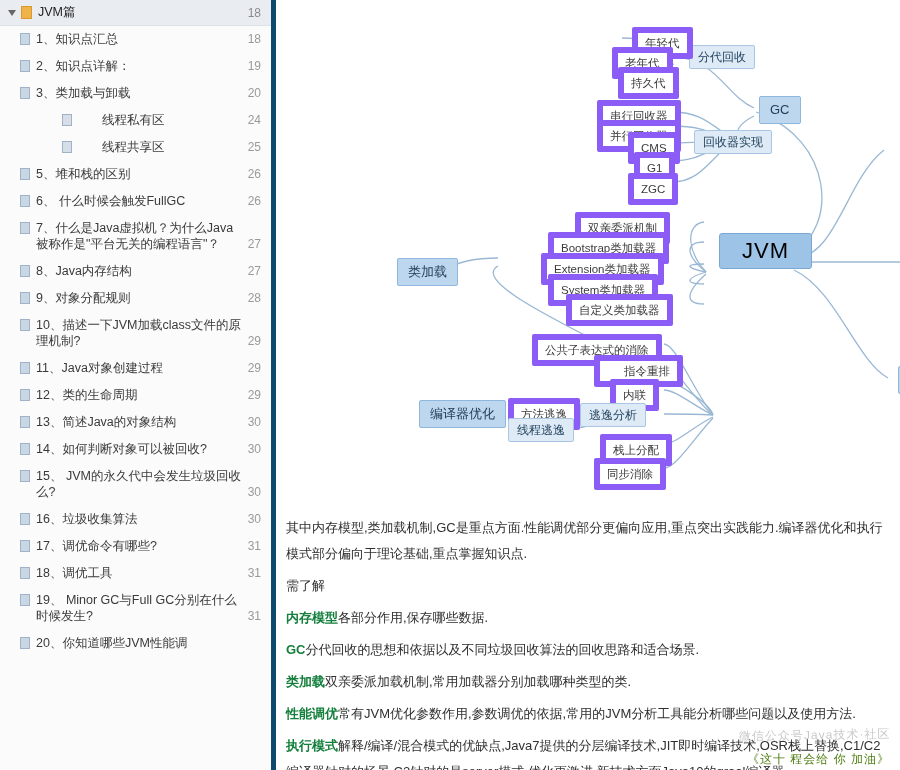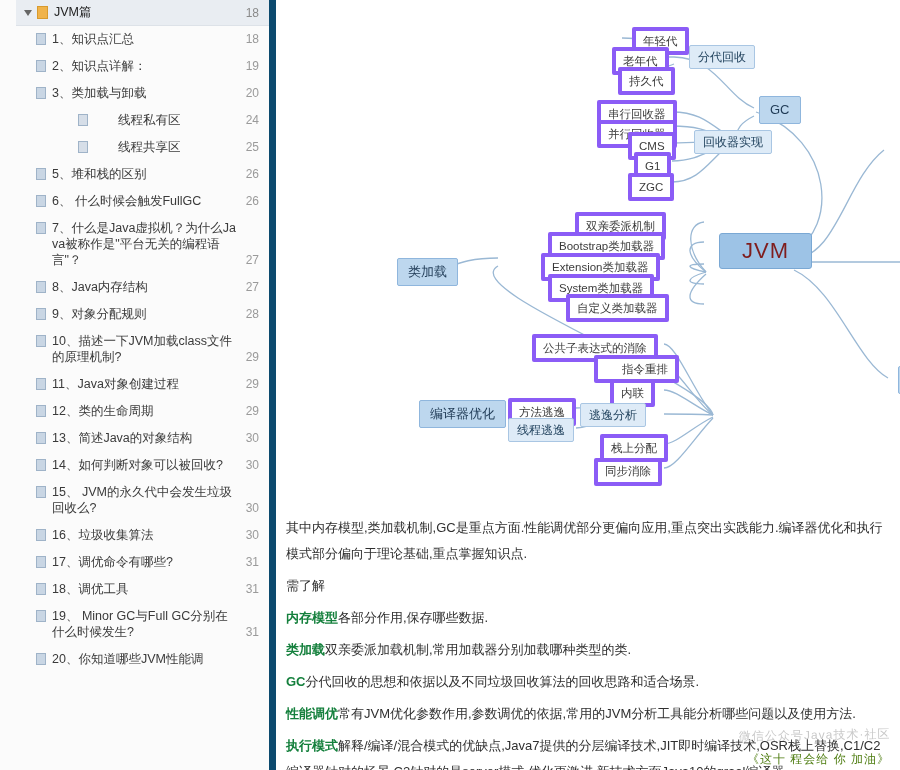--- a/index.html
+++ b/index.html
@@ -11,26 +11,25 @@
     overflow: hidden;
     position: relative;
   }
   #app { display: flex; width: 900px; height: 770px; }
 
   
   .toc {
     width: 276px;
     height: 770px;
     background: #fbfbfb;
-    border-right: 7px solid #0c4a6e;
+    border-right: 5px solid #0c4a6e;
     overflow: hidden;
     position: relative;
     font-size: 12.5px;
     color: #333;
-    padding-left: 16px;
   }
   .toc-header {
     display: flex; align-items: center;
     background: #e9edf2;
     padding: 6px 10px 6px 8px;
     height: 26px;
     border-bottom: 1px solid #dde2e8;
   }
   .toc-header .caret {
     width: 0; height: 0; margin-right: 5px;
@@ -90,32 +89,32 @@
     background: #ffffff;
     color: #3b3b3b;
     font-size: 11.5px;
     line-height: 14px;
     padding: 3px 7px;
     white-space: nowrap;
     border-radius: 2px;
   }
   .node.root {
     background: #9dc3e6; border: 1px solid #7aa8d4;
-    color: #7f1d1d; font-size: 22px; padding: 10px 22px;
+    color: #000000; font-size: 22px; padding: 10px 22px;
     border-radius: 3px; letter-spacing: 1px;
   }
   .node.lvl1 {
     background: #bdd7ee; border: 1px solid #8fb6dd;
     color: #1f3a55; font-size: 13px; padding: 6px 10px;
   }
   .node.lvl2 {
     background: #deebf7; border: 1px solid #a9c6e3;
     color: #23445f; font-size: 12px; padding: 4px 8px;
   }
-  .node.plain { background: #fff; border: 4px solid #8b5cf6; }
+  .node.plain { background: #fff; border: 6px solid #8b5cf6; }
 
   
   .prose {
     position: absolute;
     left: 10px; top: 515px; right: 14px;
     font-size: 13px; line-height: 26px; color: #2f2f2f;
   }
   .prose p { margin: 0 0 6px 0; }
   .prose b { font-weight: bold; color: #15803d; }
 
@@ -356,33 +355,33 @@
       <div class="node plain" style="left:290px; top:294px;">自定义类加载器</div>
 
       <div class="node lvl1" style="left:143px; top:400px;">编译器优化</div>
       <div class="node plain" style="left:256px; top:334px;">公共子表达式的消除</div>
       <div class="node plain" style="left:318px; top:355px;padding-left:24px;">指令重排</div>
       <div class="node plain" style="left:334px; top:379px;">内联</div>
       <div class="node lvl2" style="left:304px; top:403px;">逃逸分析</div>
       <div class="node plain" style="left:232px; top:398px;">方法逃逸</div>
       <div class="node lvl2" style="left:232px; top:418px;">线程逃逸</div>
       <div class="node plain" style="left:324px; top:434px;">栈上分配</div>
-      <div class="node plain" style="left:318px; top:458px;font-family:Liberation Mono, monospace;">同步消除</div>
+      <div class="node plain" style="left:318px; top:458px;">同步消除</div>
 
       <div class="node lvl1" style="left:622px; top:366px;">执行模式</div>
 
     </div>
 
     <div class="prose">
       <p>其中内存模型,类加载机制,GC是重点方面.性能调优部分更偏向应用,重点突出实践能力.编译器优化和执行模式部分偏向于理论基础,重点掌握知识点.</p>
       <p>需了解</p>
       <div id="prose-lines">
           <p><b>内存模型</b><span>各部分作用,保存哪些数据.</span></p>
+          <p><b>GC</b><span>分代回收的思想和依据以及不同垃圾回收算法的回收思路和适合场景.</span></p>
           <p><b>类加载</b><span>双亲委派加载机制,常用加载器分别加载哪种类型的类.</span></p>
-          <p><b>GC</b><span>分代回收的思想和依据以及不同垃圾回收算法的回收思路和适合场景.</span></p>
           <p><b>性能调优</b><span>常有JVM优化参数作用,参数调优的依据,常用的JVM分析工具能分析哪些问题以及使用方法.</span></p>
           <p><b>执行模式</b><span>解释/编译/混合模式的优缺点,Java7提供的分层编译技术,JIT即时编译技术,OSR栈上替换,C1/C2编译器针对的场景,C2针对的是server模式,优化更激进.新技术方面Java10的graal编译器</span></p>
         </div>
     </div>
 
     <div class="watermark">微信公众号Java技术·社区</div>
     <div class="watermark2">《这十 程会给 你 加油》</div>
   </div>
 </div>
 

